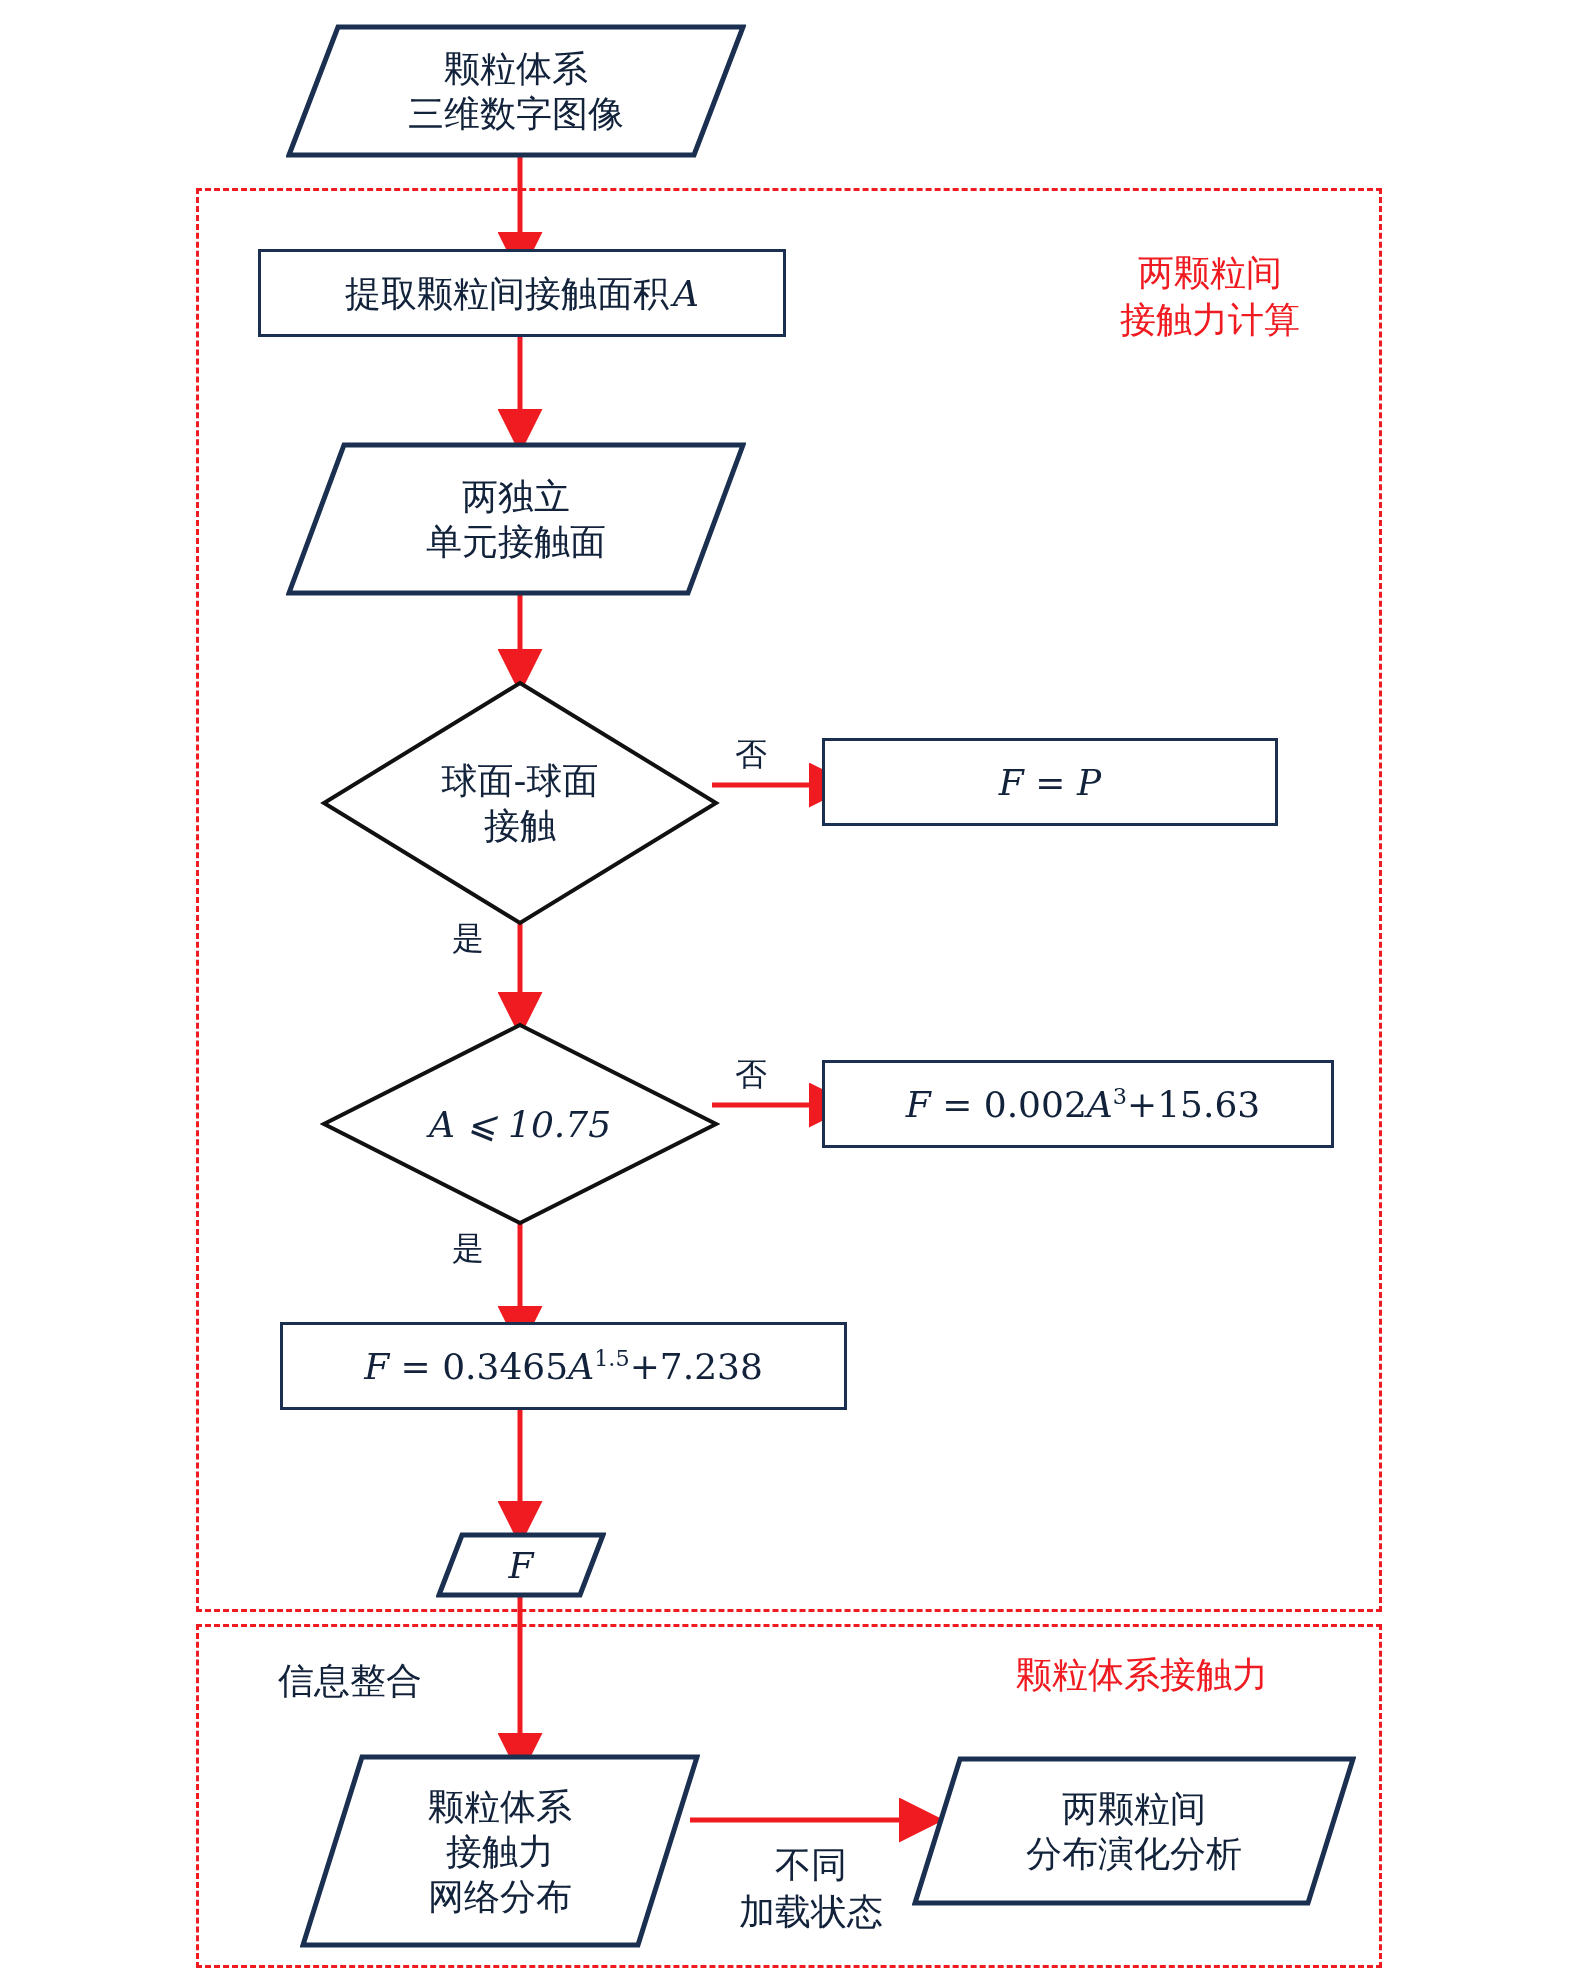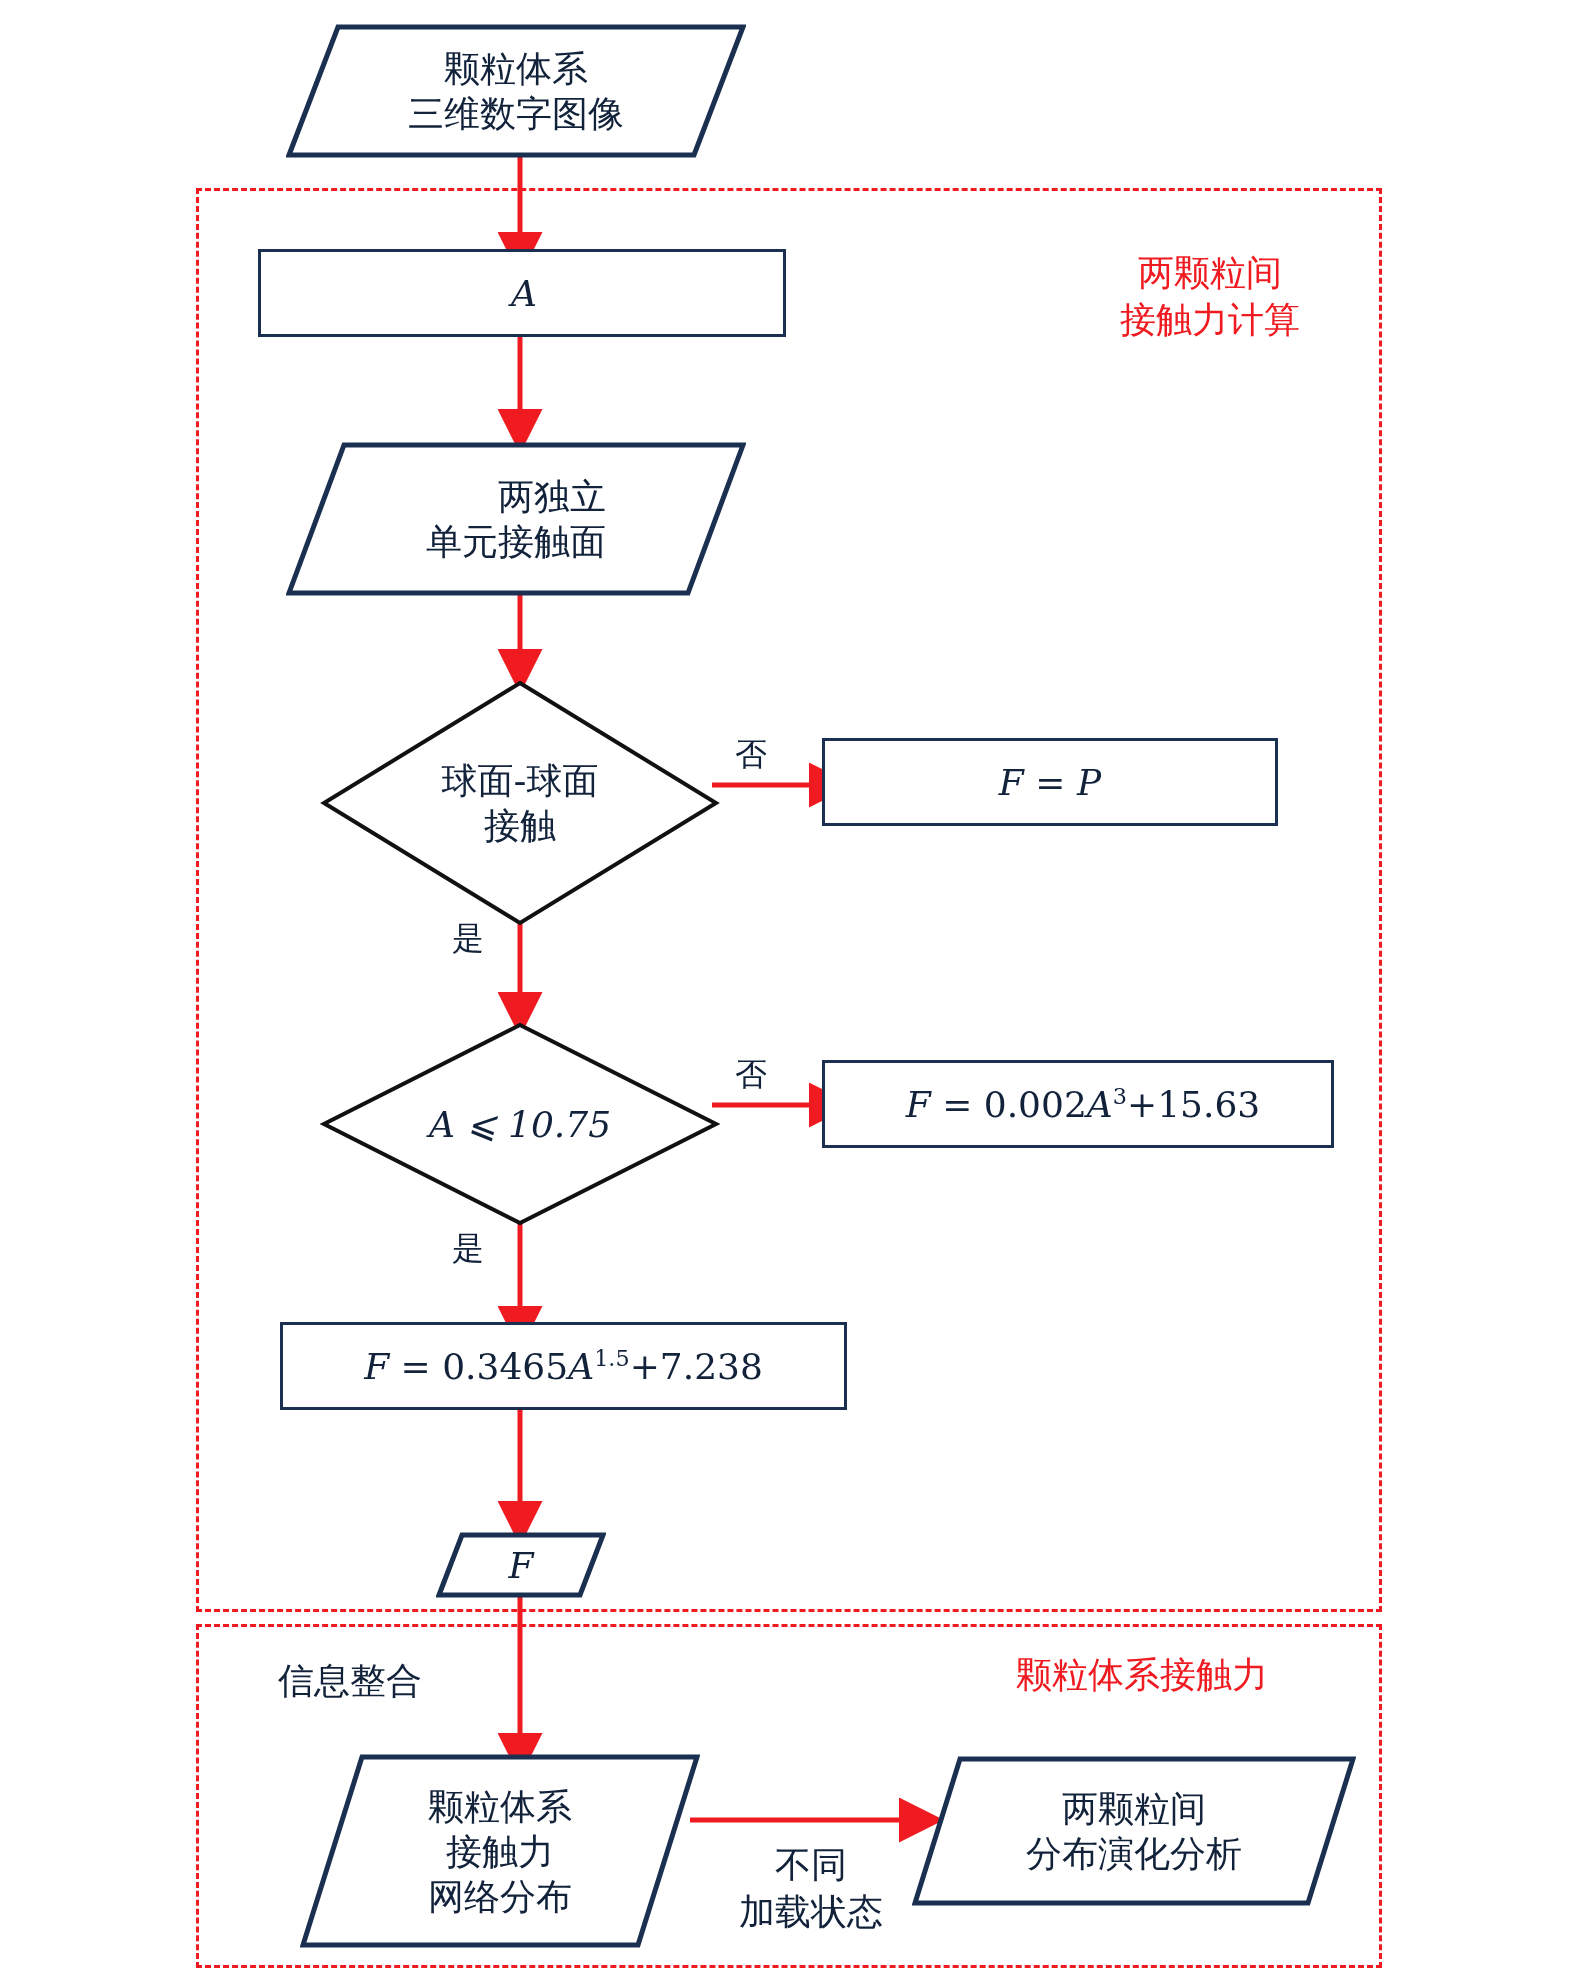--- a/index.html
+++ b/index.html
@@ -147,24 +147,25 @@
       <div>三维数字图像</div>
     </div>
   </div>
 
   <div class="red-lbl" style="left:1080px; top:250px; width:260px;">
     <div>两颗粒间</div>
     <div>接触力计算</div>
   </div>
 
   <div class="node rect" style="left:258px; top:249px; width:528px; height:88px;">
+    <span class="cn">提取颗粒间接触面积</span>
       <span class="math" style="margin-left:4px;">A</span>
   </div>
 
-  <div class="node para" style="left:286px; top:426px; width:460px; height:154px;text-align:right;">
+  <div class="node para" style="left:286px; top:426px; width:460px; height:154px;">
     <svg viewBox="0 0 460 154" preserveAspectRatio="none">
       <polygon points="58,3 457,3 402,151 3,151" fill="#ffffff" stroke="#1b3050" stroke-width="5"></polygon>
     </svg>
     <div class="inner cn">
       <div>两独立</div>
       <div>单元接触面</div>
     </div>
   </div>
 
   <div class="node diamond" style="left:320px; top:663px; width:400px; height:248px;">

